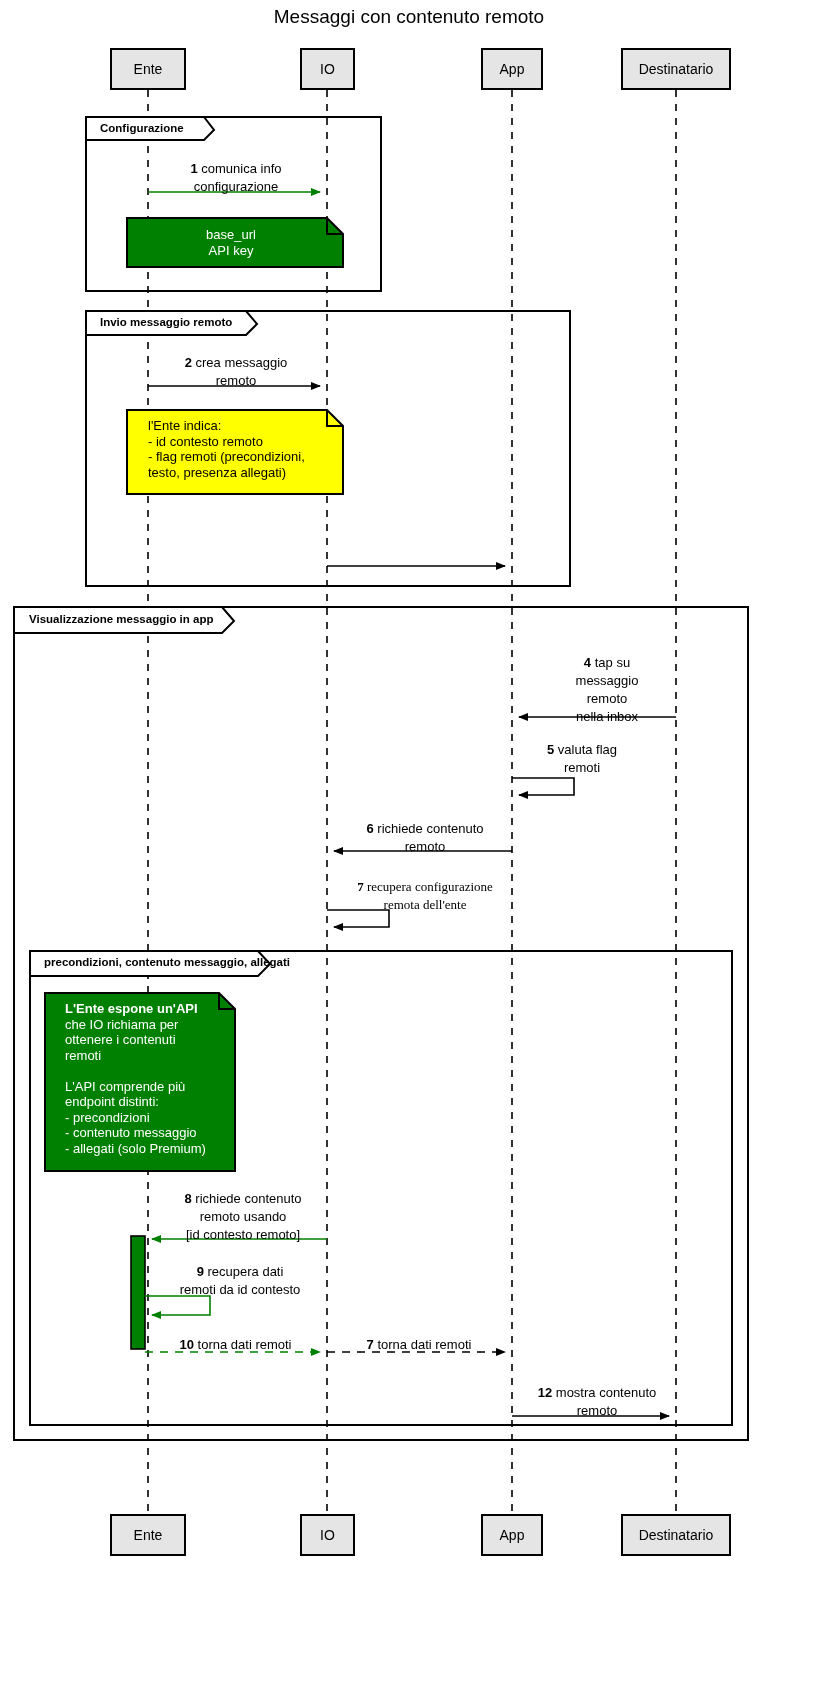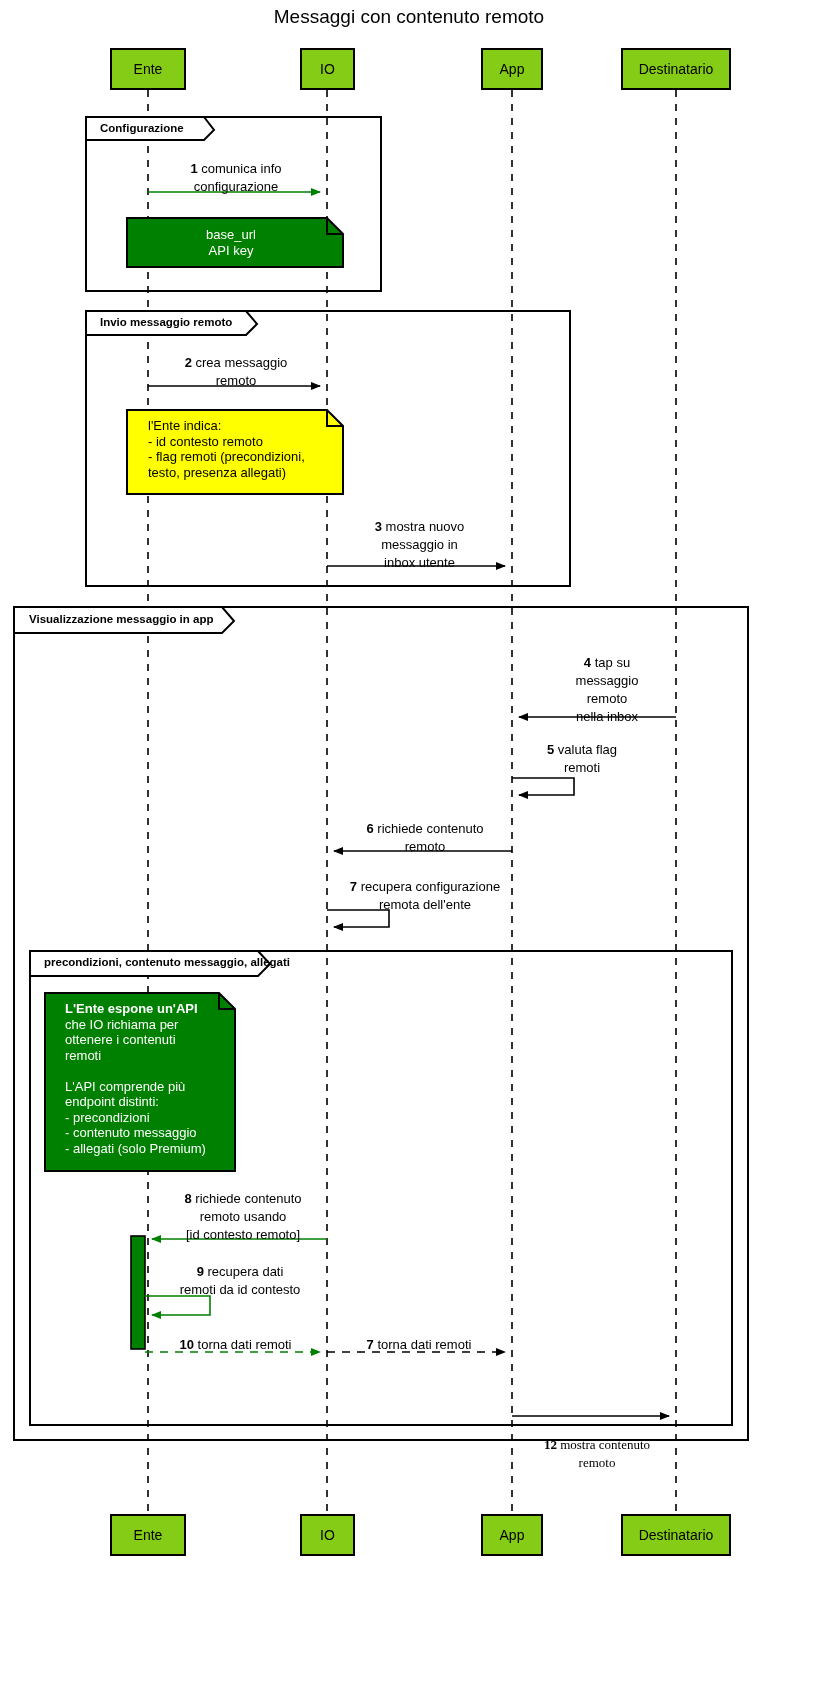--- a/index.html
+++ b/index.html
@@ -33,21 +33,21 @@
     width: 818px;
     text-align: center;
     font-size: 19px;
     color: #000000;
     letter-spacing: 0px;
   }
   .participant {
     position: absolute;
     box-sizing: border-box;
     border: 2px solid #000000;
-    background: #84cc16;
+    background: #e5e5e5;
     display: flex;
     align-items: center;
     justify-content: center;
     font-size: 14px;
     color: #000000;
   }
   .frame-label {
     position: absolute;
     font-size: 11.5px;
     font-weight: bold;
@@ -206,45 +206,42 @@
   <div class="note-text note-green-text note-center" style="left:131px; top:227px; width:200px;"><span>base_url</span><br><span>API key</span></div>
 
   <div class="note-text note-green-text" style="left:65px; top:1001px; width:175px;"><span class="hdr">L'Ente espone un'API</span><br><span>che IO richiama per</span><br><span>ottenere i contenuti</span><br><span>remoti</span><br><br><span>L'API comprende più</span><br><span>endpoint distinti:</span><br><span>- precondizioni</span><br><span>- contenuto messaggio</span><br><span>- allegati (solo Premium)</span></div>
 
   <div class="msglabel" style="left:158px; top:160px; width:156px;"><b>1</b> <span>comunica info
 configurazione</span></div>
 
   <div class="msglabel" style="left:158px; top:354px; width:156px;"><b>2</b> <span>crea messaggio
 remoto</span></div>
 
-  <div class="msglabel" style="left:337px; top:518px; width:165px;"><b>3</b> <span>mostra nuovo
-messaggio in
-inbox utente</span></div>
 
   <div class="msglabel" style="left:546px; top:654px; width:122px;"><b>4</b> <span>tap su
 messaggio
 remoto
 nella inbox</span></div>
 
   <div class="msglabel" style="left:522px; top:741px; width:120px;"><b>5</b> <span>valuta flag
 remoti</span></div>
 
   <div class="msglabel" style="left:340px; top:820px; width:170px;"><b>6</b> <span>richiede contenuto
 remoto</span></div>
 
-  <div class="msglabel" style="left:337px; top:878px; width:176px;"><b>7</b> <span>recupera configurazione
+  <div class="msglabel" style="left:337px; top:878px; width:176px;font-family:Liberation Serif, serif;"><b>7</b> <span>recupera configurazione
 remota dell'ente</span></div>
 
   <div class="msglabel" style="left:163px; top:1190px; width:160px;"><b>8</b> <span>richiede contenuto
 remoto usando
 [id contesto remoto]</span></div>
 
   <div class="msglabel" style="left:160px; top:1263px; width:160px;"><b>9</b> <span>recupera dati
 remoti da id contesto</span></div>
 
   <div class="msglabel" style="left:158px; top:1336px; width:155px;"><b>10</b> <span>torna dati remoti</span></div>
 
   <div class="msglabel" style="left:340px; top:1336px; width:158px;"><b>7</b> <span>torna dati remoti</span></div>
 
-  <div class="msglabel" style="left:522px; top:1436px; width:150px;font-family:Liberation Serif, serif;"><b>12</b> <span>mostra contenuto
+  <div class="msglabel" style="left:522px; top:1384px; width:150px;"><b>12</b> <span>mostra contenuto
 remoto</span></div>
 
 </div>
 
 </body></html>

